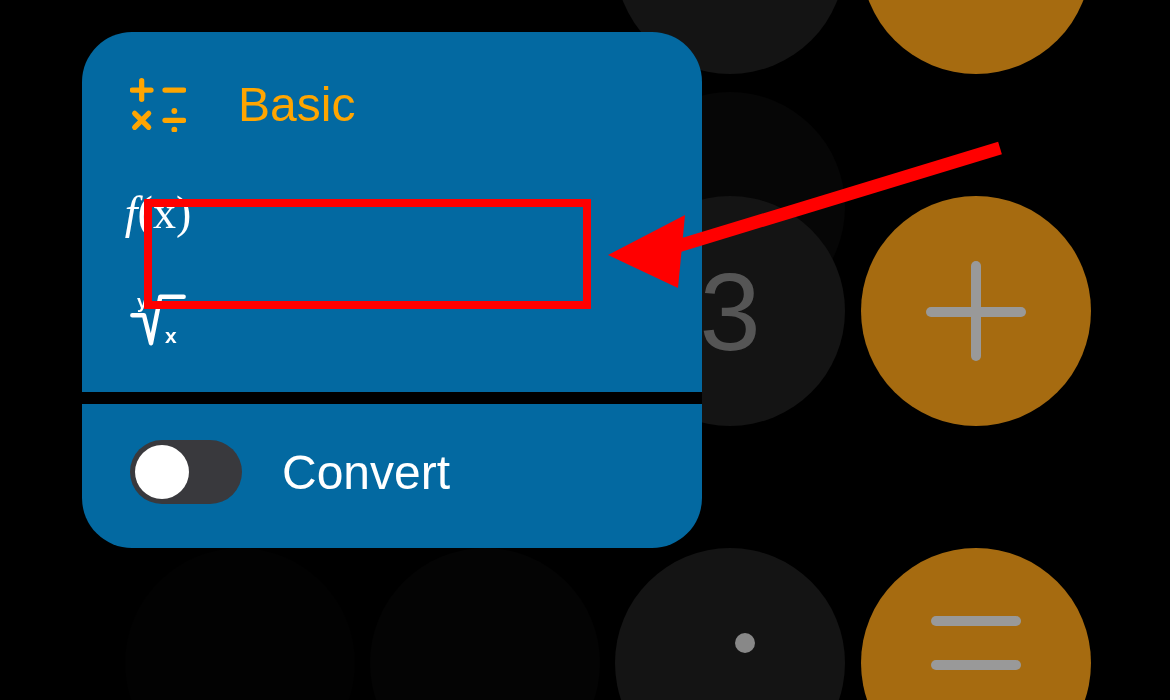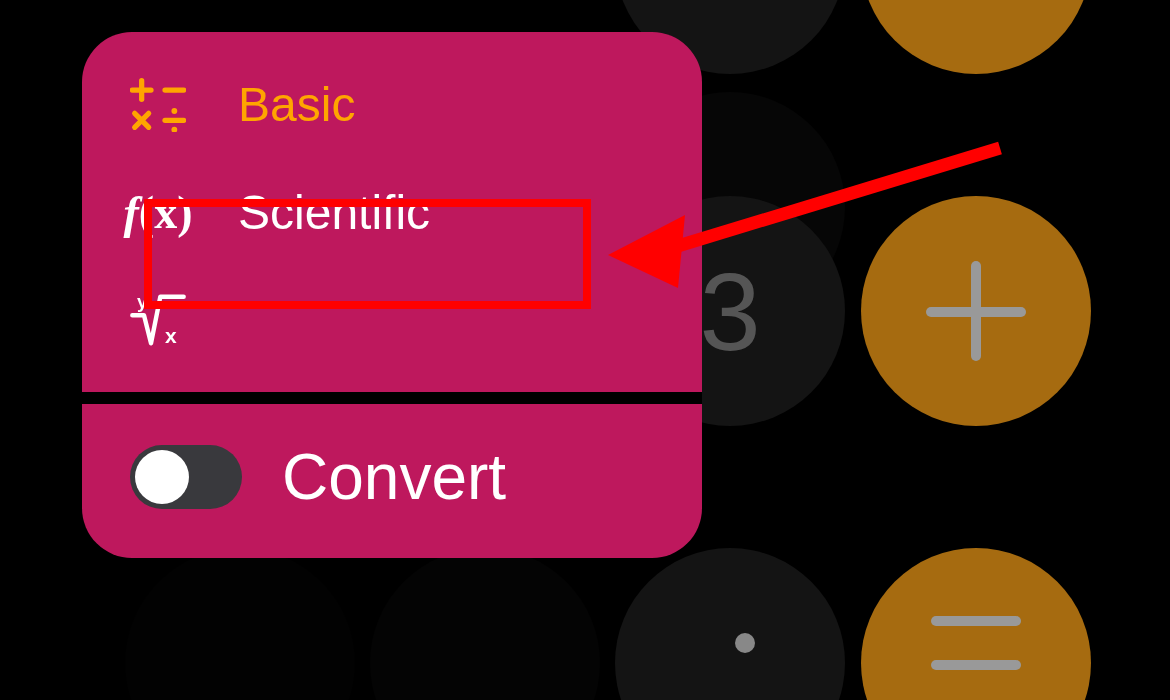--- a/index.html
+++ b/index.html
@@ -34,21 +34,21 @@
       font-size: 90px;
       font-weight: 400;
     }
     
     
     .menu {
       position: absolute;
       left: 82px;
       top: 32px;
       width: 620px;
-      background: #be185d;
+      background: #0369a1;
       border-radius: 50px;
       padding: 0;
       overflow: hidden;
       z-index: 10;
     }
     .menu-section {
       padding: 18px 0;
     }
     .menu-item {
       display: flex;
@@ -74,21 +74,21 @@
       height: 12px;
       background: #000;
       width: 100%;
     }
     .menu-item-convert {
       display: flex;
       align-items: center;
       padding: 36px 40px 44px 48px;
       gap: 40px;
       color: #fff;
-      font-size: 64px;
+      font-size: 48px;
     }
     .toggle {
       width: 112px;
       height: 64px;
       background: #39393D;
       border-radius: 40px;
       position: relative;
       flex-shrink: 0;
     }
     .toggle-knob {
@@ -216,23 +216,22 @@
             <line x1="30" y1="38" x2="46" y2="38"></line>
             <circle cx="38" cy="46" r="2.5" fill="#FFA500" stroke="none"></circle>
           </g>
         </svg>
       </span>
       <span>Basic</span>
     </div>
 
     <div class="menu-item">
       <span class="menu-icon">
-        <span style="font-size:46px; font-weight:700; font-style:italic; font-family:'Times New Roman', serif;">f<span style="font-style:normal; font-family:-apple-system;">(x)</span></span>
+        <span style="font-size:46px; font-weight:400; font-style:italic; font-family:'Times New Roman', serif;">f<span style="font-style:normal; font-family:-apple-system;">(x)</span></span>
       </span>
-      <span>Scientific</span>
     </div>
 
     <div class="menu-item">
       <span class="menu-icon">
         <svg width="56" height="56" viewBox="0 0 48 48" fill="none">
           <g stroke="#fff" stroke-width="3.8" stroke-linecap="round">
             <text x="6" y="14" fill="#fff" stroke="none" font-size="16" font-weight="600">y</text>
             <path d="M 2 20 L 12 20 L 18 44 L 26 4 L 46 4" stroke-linejoin="round"></path>
             <text x="30" y="44" fill="#fff" stroke="none" font-size="18" font-weight="600">x</text>
           </g>

